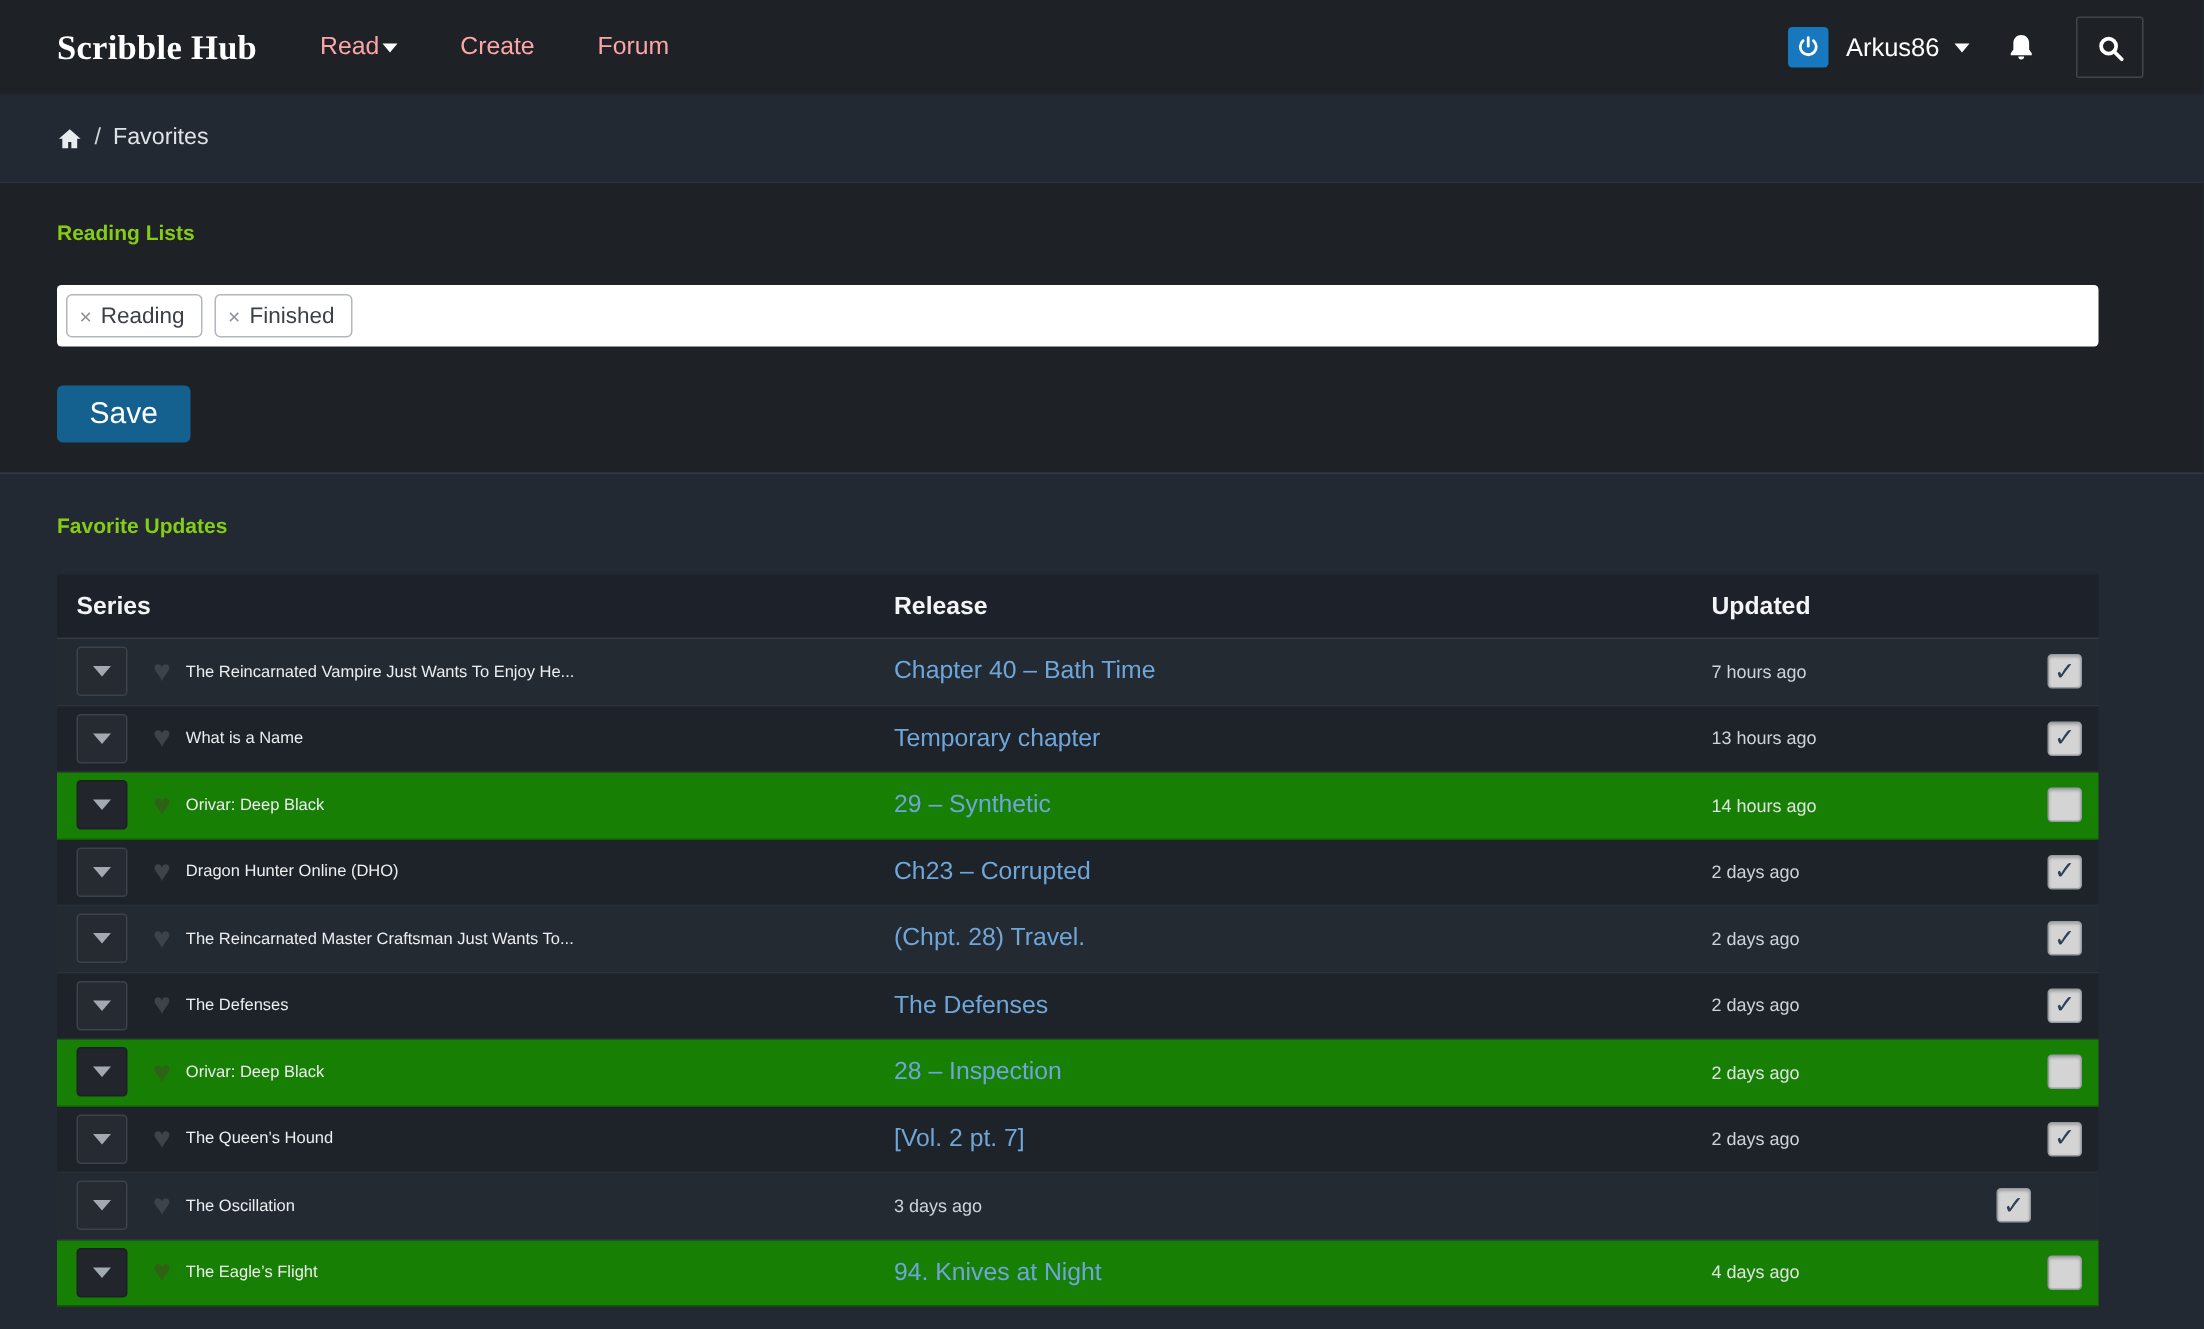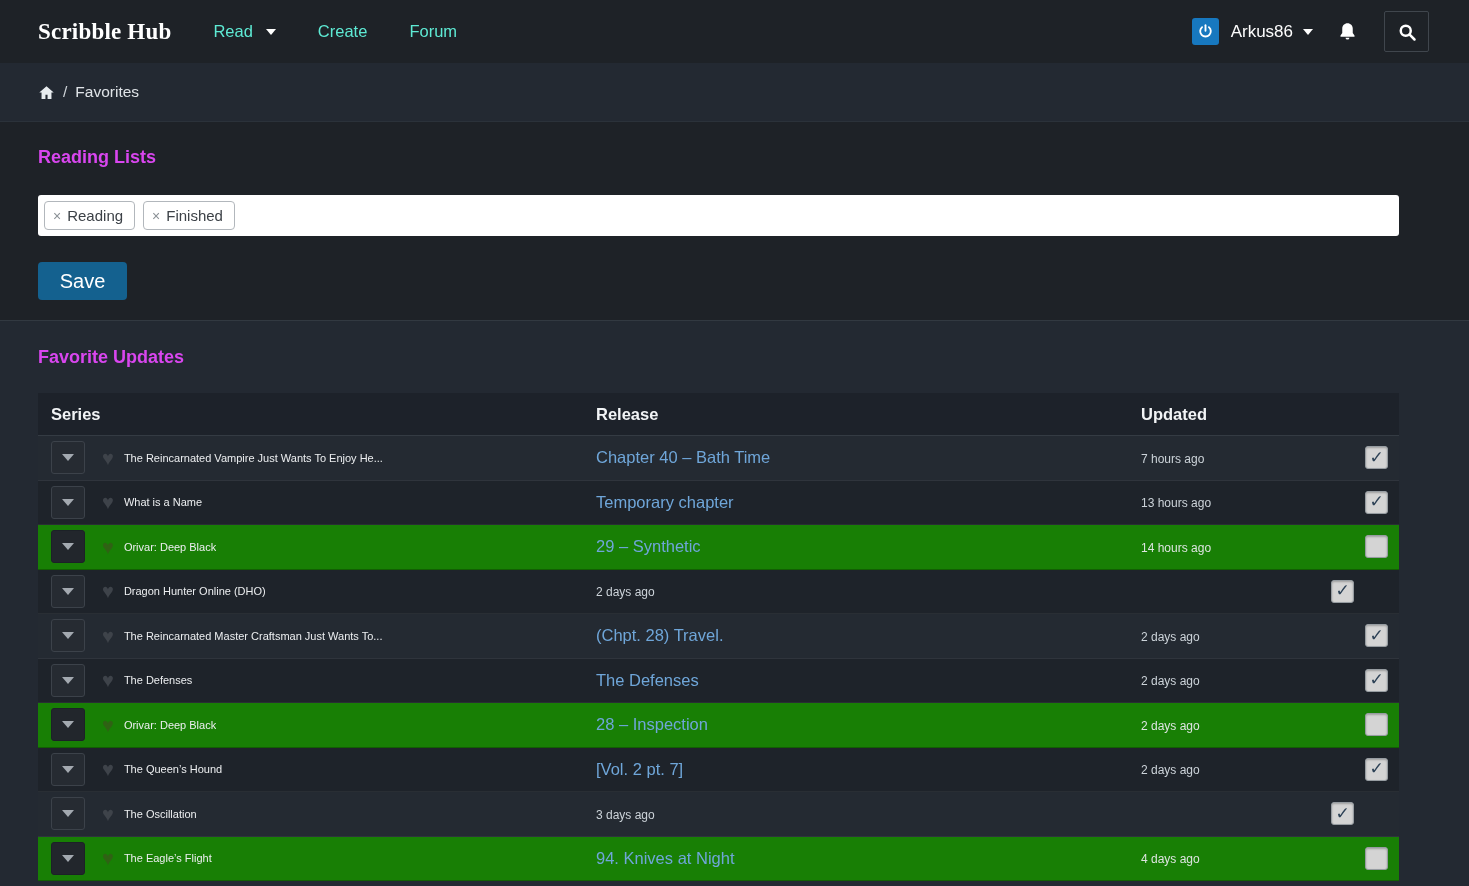--- a/index.html
+++ b/index.html
@@ -10,21 +10,21 @@
     display:flex; flex-direction:column;
   }
 
   
   .navbar {
     height:63px; background:#1e2227; flex:0 0 auto;
     display:flex; align-items:center; padding:0 20px 0 38px;
   }
   .logo { font-size:23px; font-weight:700; color:#ffffff; letter-spacing:.2px; cursor:pointer;font-family:Liberation Serif, serif; }
   .nav-menu { display:flex; align-items:center; margin-left:42px; gap:42px; }
-  .nav-item { font-size:16.5px; color:#5eead4; display:flex; align-items:center; gap:13px; cursor:pointer; }
+  .nav-item { font-size:16.5px; color:#fca5a5; display:flex; align-items:center; gap:2px; cursor:pointer; }
   .caret-down { width:0; height:0; border-left:5px solid transparent; border-right:5px solid transparent; border-top:6px solid #ffffff; display:inline-block; }
   .nav-right { margin-left:auto; display:flex; align-items:center; margin-right:20px; }
   .avatar { width:27px; height:27px; background:#1778bf; border-radius:3px; display:flex; align-items:center; justify-content:center; cursor:pointer; }
   .avatar svg { width:17px; height:17px; }
   .user-name { font-size:17px; color:#fdfdfd; margin-left:12px; cursor:pointer; }
   .user-caret { margin-left:10px; }
   .bell { margin-left:24px; cursor:pointer; display:flex; }
   .bell svg { width:21px; height:22px; fill:#ffffff; }
   .search-btn { margin-left:26px; width:45px; height:41px; background:transparent; border:1px solid #40464d; border-radius:2px; display:flex; align-items:center; justify-content:center; cursor:pointer; }
   .search-btn svg { width:20px; height:20px; }
@@ -35,21 +35,21 @@
     display:flex; align-items:center; padding:0 38px; font-size:15.5px; color:#dfe3e7;
   }
   .breadcrumb .home { display:flex; align-items:center; cursor:pointer; }
   .breadcrumb .home svg { width:17px; height:17px; fill:#e8ecef; }
   .breadcrumb .sep { margin:0 8px; color:#cfd4d9; }
 
   
   .section-reading {
     background:#1e2227; flex:0 0 auto; padding:25px 38px 20px 38px;
   }
-  .section-heading { font-size:18px; font-weight:700; color:#d946ef; }
+  .section-heading { font-size:14px; font-weight:700; color:#84cc16; }
   .lists-input {
     margin-top:27px; height:41px; width:1361px; background:#ffffff; border-radius:3px;
     display:flex; align-items:center; gap:8px; padding:0 6px; cursor:text;
   }
   .tag {
     display:inline-flex; align-items:center; height:29px; background:#ffffff;
     border:1px solid #b2b7bc; border-radius:4px; padding:0 11px 0 8px;
     font-size:15px; color:#3c4147;
   }
   .tag .x { color:#8a9095; font-size:14px; margin-right:6px; cursor:pointer; }
@@ -241,20 +241,23 @@
 
   <div class="t-row">
     <div class="c-series">
       <div class="drop-btn">
         <span class="drop-caret"></span>
       </div>
       <span class="heart">♥</span>
       <span class="series-title">Dragon Hunter Online (DHO)</span>
     </div>
     <div>
+      <span class="release-link">Ch23 – Corrupted</span>
+    </div>
+    <div>
       <span class="updated-text">2 days ago</span>
     </div>
     <div class="c-check">
       <span class="checkbox">
         <span class="mark">✓</span>
       </span>
     </div>
   </div>
 
   <div class="t-row">

